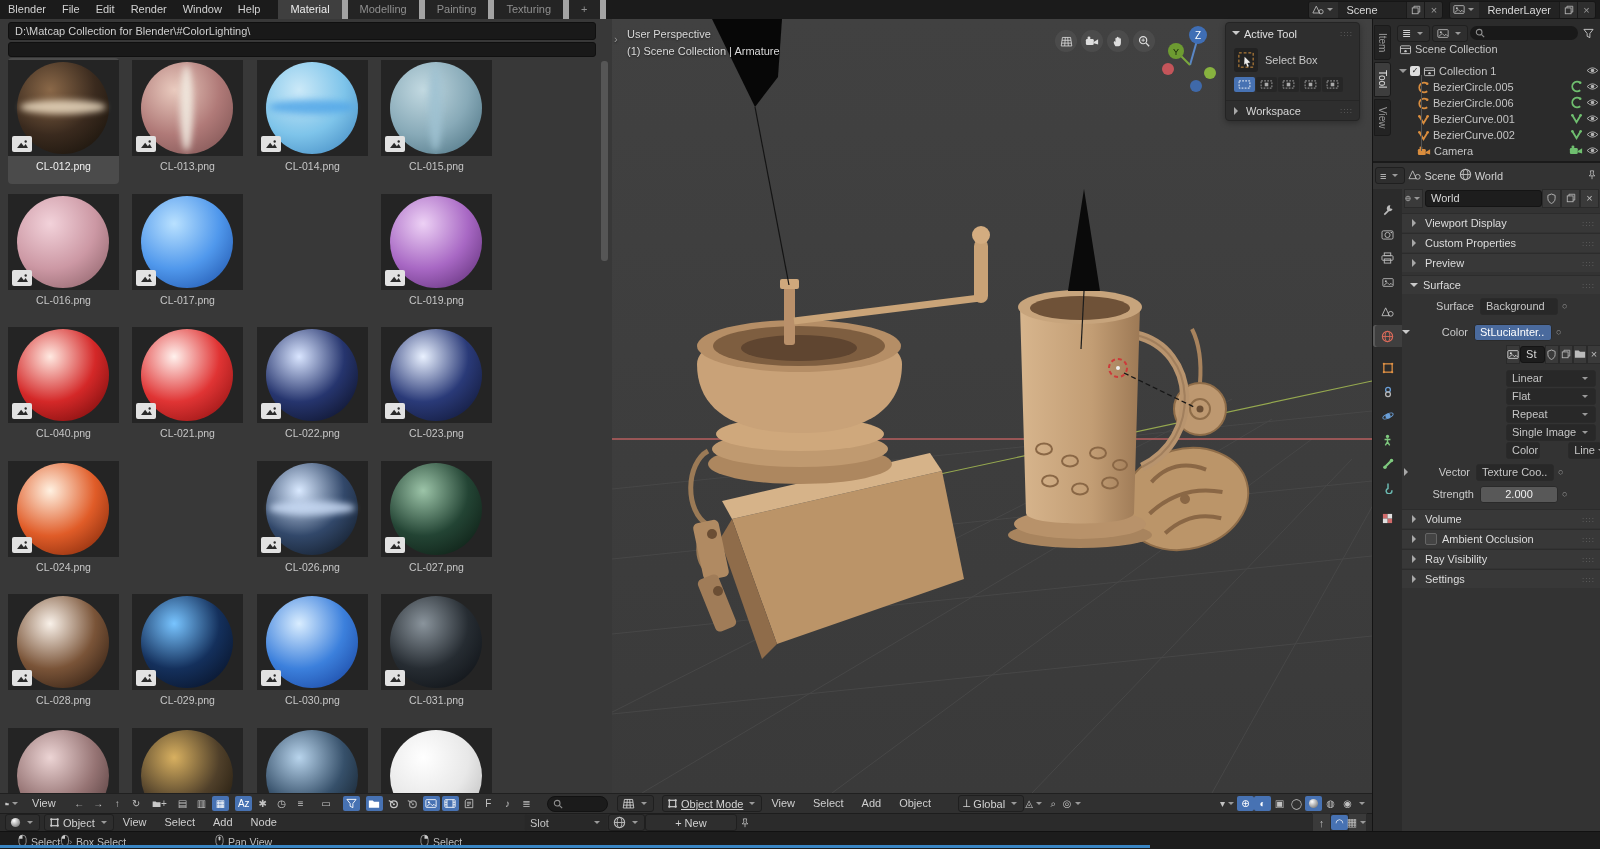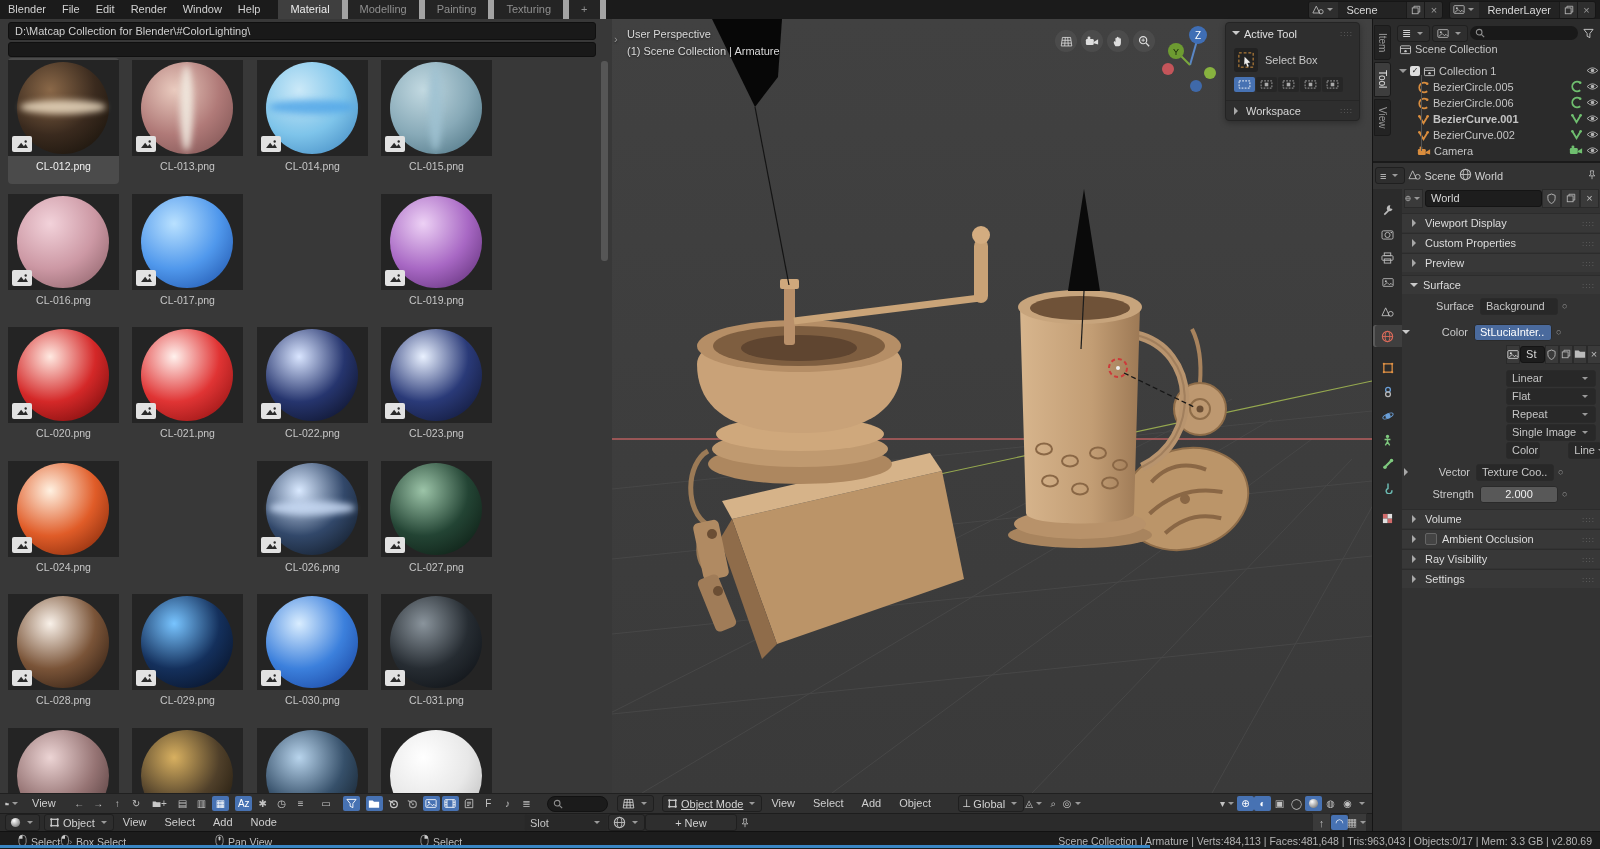--- a/index.html
+++ b/index.html
@@ -253,21 +253,21 @@
         <div class="cell" style="left: 8px; top: 267px;">
           <div class="tile">
             <div class="sphere" style="background: radial-gradient(circle at 36% 30%, rgb(255, 233, 225) 0%, rgb(212, 40, 40) 52%, rgb(110, 10, 10) 96%);"></div>
             <div class="badge">
               <svg viewBox="0 0 14 11" width="13" height="10">
                 <path d="M1 10 L5.5 4 L8.5 8 L10.5 5.5 L13 10Z" fill="#2a2a2a"></path>
                 <circle cx="10.5" cy="2.8" r="1.3" fill="#2a2a2a"></circle>
               </svg>
             </div>
           </div>
-          <div class="thlabel">CL-020.png</div>
+          <div class="thlabel">CL-040.png</div>
         </div>
         <div class="cell" style="left: 132px; top: 267px;">
           <div class="tile">
             <div class="sphere" style="background: radial-gradient(circle at 36% 30%, rgb(255, 241, 237) 0%, rgb(224, 52, 52) 52%, rgb(138, 15, 15) 96%);"></div>
             <div class="badge">
               <svg viewBox="0 0 14 11" width="13" height="10">
                 <path d="M1 10 L5.5 4 L8.5 8 L10.5 5.5 L13 10Z" fill="#2a2a2a"></path>
                 <circle cx="10.5" cy="2.8" r="1.3" fill="#2a2a2a"></circle>
               </svg>
             </div>
@@ -816,21 +816,21 @@
             <span class="lbl">BezierCircle.006</span>
             <span><svg viewBox="0 0 14 14" width="13" height="13">
                 <path d="M11 3 A5.2 5.2 0 1 0 11 11" fill="none" stroke="#6fbf6f" stroke-width="2"></path>
                 <circle cx="11" cy="3" r="1.4" fill="#6fbf6f"></circle>
               </svg></span>
             <span><svg viewBox="0 0 14 10" width="13" height="9">
                 <path d="M1 5 Q7 -1 13 5 Q7 11 1 5Z" fill="none" stroke="#b5b5b5"></path>
                 <circle cx="7" cy="5" r="2" fill="#b5b5b5"></circle>
               </svg></span>
           </div>
-          <div class="olrow" style="top: 92px; padding-left: 22px; font-weight: bold;">
+          <div class="olrow" style="top: 92px; padding-left: 22px;">
             <svg viewBox="0 0 14 14" width="13" height="13">
               <path d="M2.5 3.5 L7 11 L11.5 3.5" fill="none" stroke="#d98d3e" stroke-width="2"></path>
               <circle cx="2.5" cy="3.5" r="1.4" fill="#d98d3e"></circle>
               <circle cx="11.5" cy="3.5" r="1.4" fill="#d98d3e"></circle>
             </svg>
             <span class="lbl">BezierCurve.001</span>
             <span><svg viewBox="0 0 14 14" width="13" height="13">
                 <path d="M2.5 3.5 L7 11 L11.5 3.5" fill="none" stroke="#6fbf6f" stroke-width="2"></path>
                 <circle cx="2.5" cy="3.5" r="1.4" fill="#6fbf6f"></circle>
                 <circle cx="11.5" cy="3.5" r="1.4" fill="#6fbf6f"></circle>
@@ -1198,21 +1198,20 @@
           <path d="M6 7 V11" stroke="#bbb"></path>
         </svg>
       </span>
       <span style="flex: 1 1 0%;"></span>
       <span class="dbbtn">↑</span>
       <span class="ib on">◠</span>
       <span class="dbbtn">▦<span class="chev"></span></span>
     </div>
 
   <div id="status" class="abs">
-    <div id="stats">Scene Collection | Armature | Verts:484,113 | Faces:481,648 | Tris:963,043 | Objects:0/17 | Mem: 3.3 GB | v2.80.69</div>
   <span class="hint" style="left: 18px;">
         <span><svg viewBox="0 0 10 14" width="9" height="13">
             <rect x="1" y="1" width="8" height="12" rx="4" fill="none" stroke="#999"></rect>
             <path d="M5 1 A4 4 0 0 0 1 5 L5 5Z" fill="#ccc"></path>
           </svg></span>
         <span>Select</span>
       </span>
       <span class="hint" style="left: 58px;">
         <span><svg viewBox="0 0 16 14" width="14" height="13">
             <rect x="4" y="1" width="8" height="12" rx="4" fill="none" stroke="#999"></rect>

